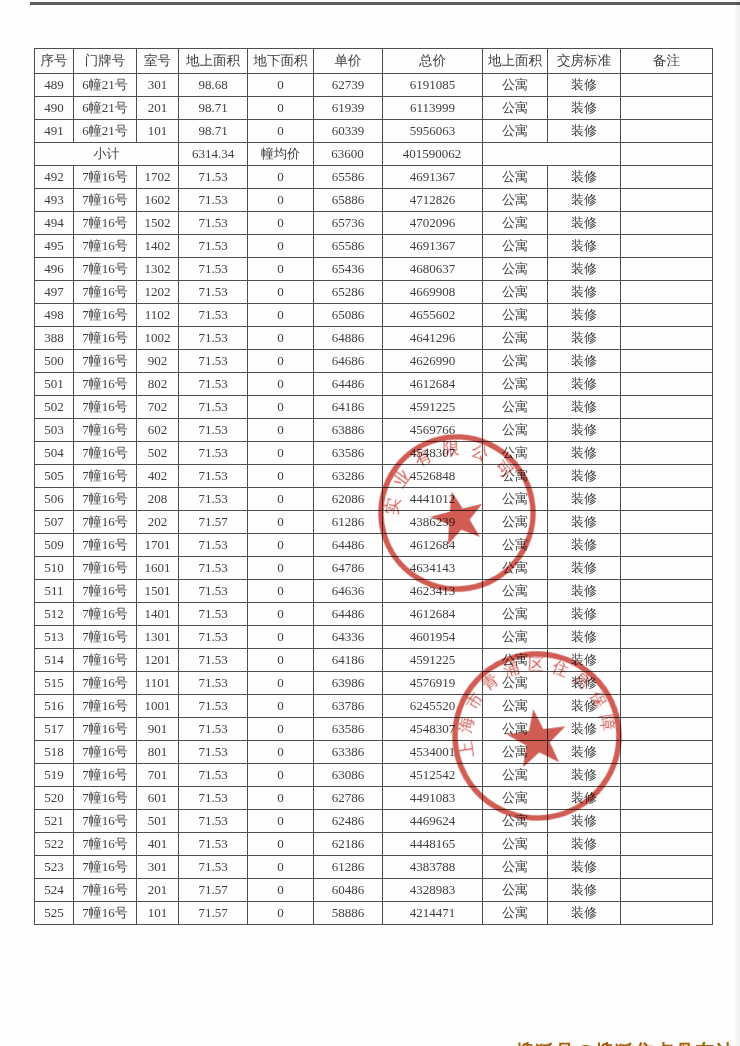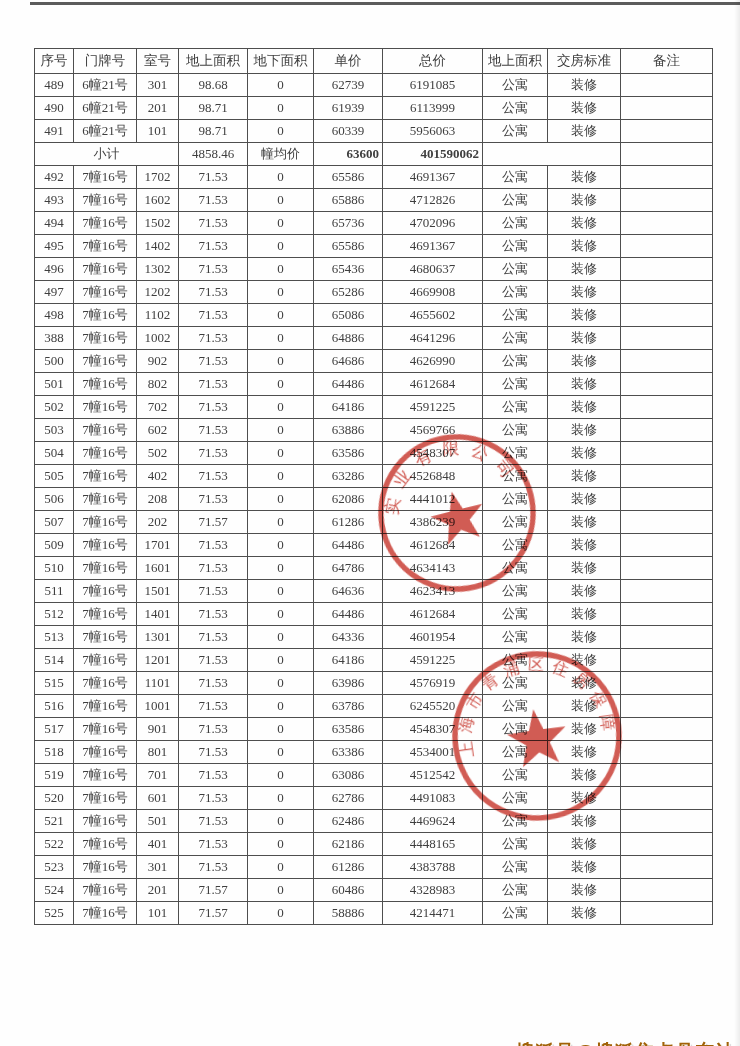--- a/index.html
+++ b/index.html
@@ -22,21 +22,21 @@
     font-size:13px;color:#3e3e3e;
   }
   .price-table td,.price-table th{
     border:1.4px solid #4e4e4e;
     text-align:center;vertical-align:middle;
     padding:0 2px;overflow:hidden;white-space:nowrap;
     font-weight:normal;
   }
   .price-table th{height:24px;font-size:13.5px;margin-left:20px;}
   .price-table td{height:22px;}
-  .price-table td.num-right{text-align:right;padding-right:3px;font-weight:bold;}
+  .price-table td.num-right{padding-right:3px;}
   
   .stamp{position:absolute;mix-blend-mode:multiply;opacity:.82;filter:blur(.4px);}
   .stamp svg{display:block;}
   .watermark{
     position:absolute;right:5px;top:1039px;
     font-size:19px;font-weight:bold;letter-spacing:1px;
     color:#a16207;
     text-shadow:1px 1px 0 #ffffff,2px 2px 1px #c9c9c9;
     font-family:"Liberation Sans","DejaVu Sans",sans-serif;
   }
@@ -106,21 +106,21 @@
         <td>98.71</td>
         <td>0</td>
         <td>60339</td>
         <td>5956063</td>
         <td>公寓</td>
         <td>装修</td>
         <td></td>
       </tr>
       <tr>
         <td colspan="3">小计</td>
-        <td>4858.46</td>
+        <td>6314.34</td>
         <td>幢均价</td>
         <td class="num-right">63600</td>
         <td class="num-right">401590062</td>
         <td colspan="2"></td>
         <td></td>
       </tr>
       <tr>
         <td>492</td>
         <td>7幢16号</td>
         <td>1702</td>

